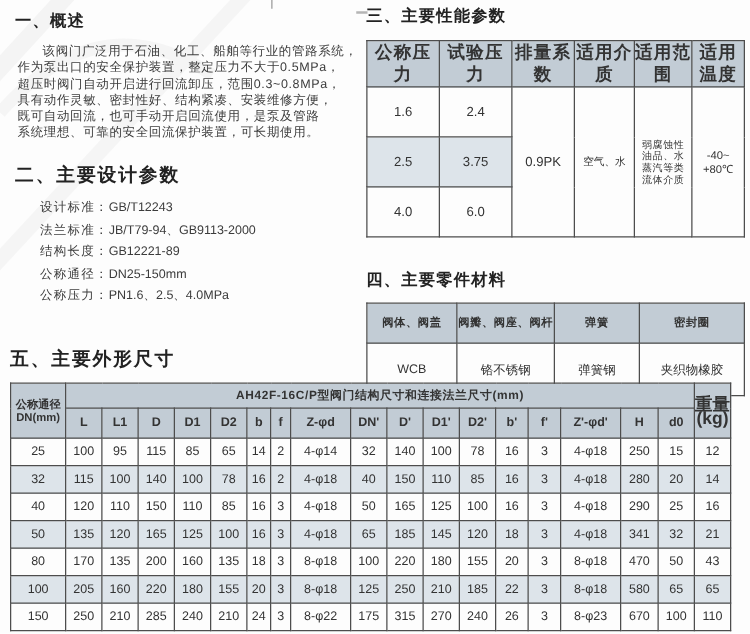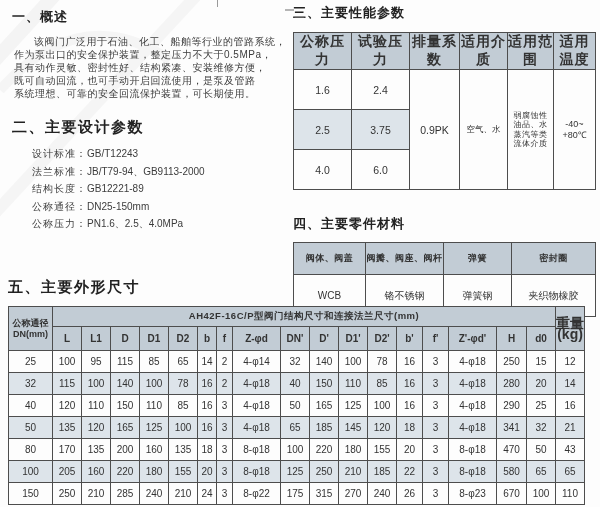--- a/index.html
+++ b/index.html
@@ -67,20 +67,21 @@
   </svg>
 
   <div class="tickmark-v" style="left:217px; top:0; height:7px;"></div>
   <div class="tickmark-h" style="left:285px; top:9px; width:9px;"></div>
 
   <div class="col-left">
     <div class="sec-title-sm">一、概述</div>
     <div class="overview-text">
       <div class="line">该阀门广泛用于石油、化工、船舶等行业的管路系统，</div>
       <div class="line">作为泵出口的安全保护装置，整定压力不大于0.5MPa，</div>
+      <div class="line">超压时阀门自动开启进行回流卸压，范围0.3~0.8MPa，</div>
       <div class="line">具有动作灵敏、密封性好、结构紧凑、安装维修方便，</div>
       <div class="line">既可自动回流，也可手动开启回流使用，是泵及管路</div>
       <div class="line">系统理想、可靠的安全回流保护装置，可长期使用。</div>
     </div>
 
     <div class="sec-title-lg" style="margin-top:18px;">二、主要设计参数</div>
     <div class="design-list">
       <div class="design-item"><span class="lbl">设计标准：</span><span>GB/T12243</span></div>
       <div class="design-item"><span class="lbl">法兰标准：</span><span>JB/T79-94、GB9113-2000</span></div>
       <div class="design-item"><span class="lbl">结构长度：</span><span>GB12221-89</span></div>

